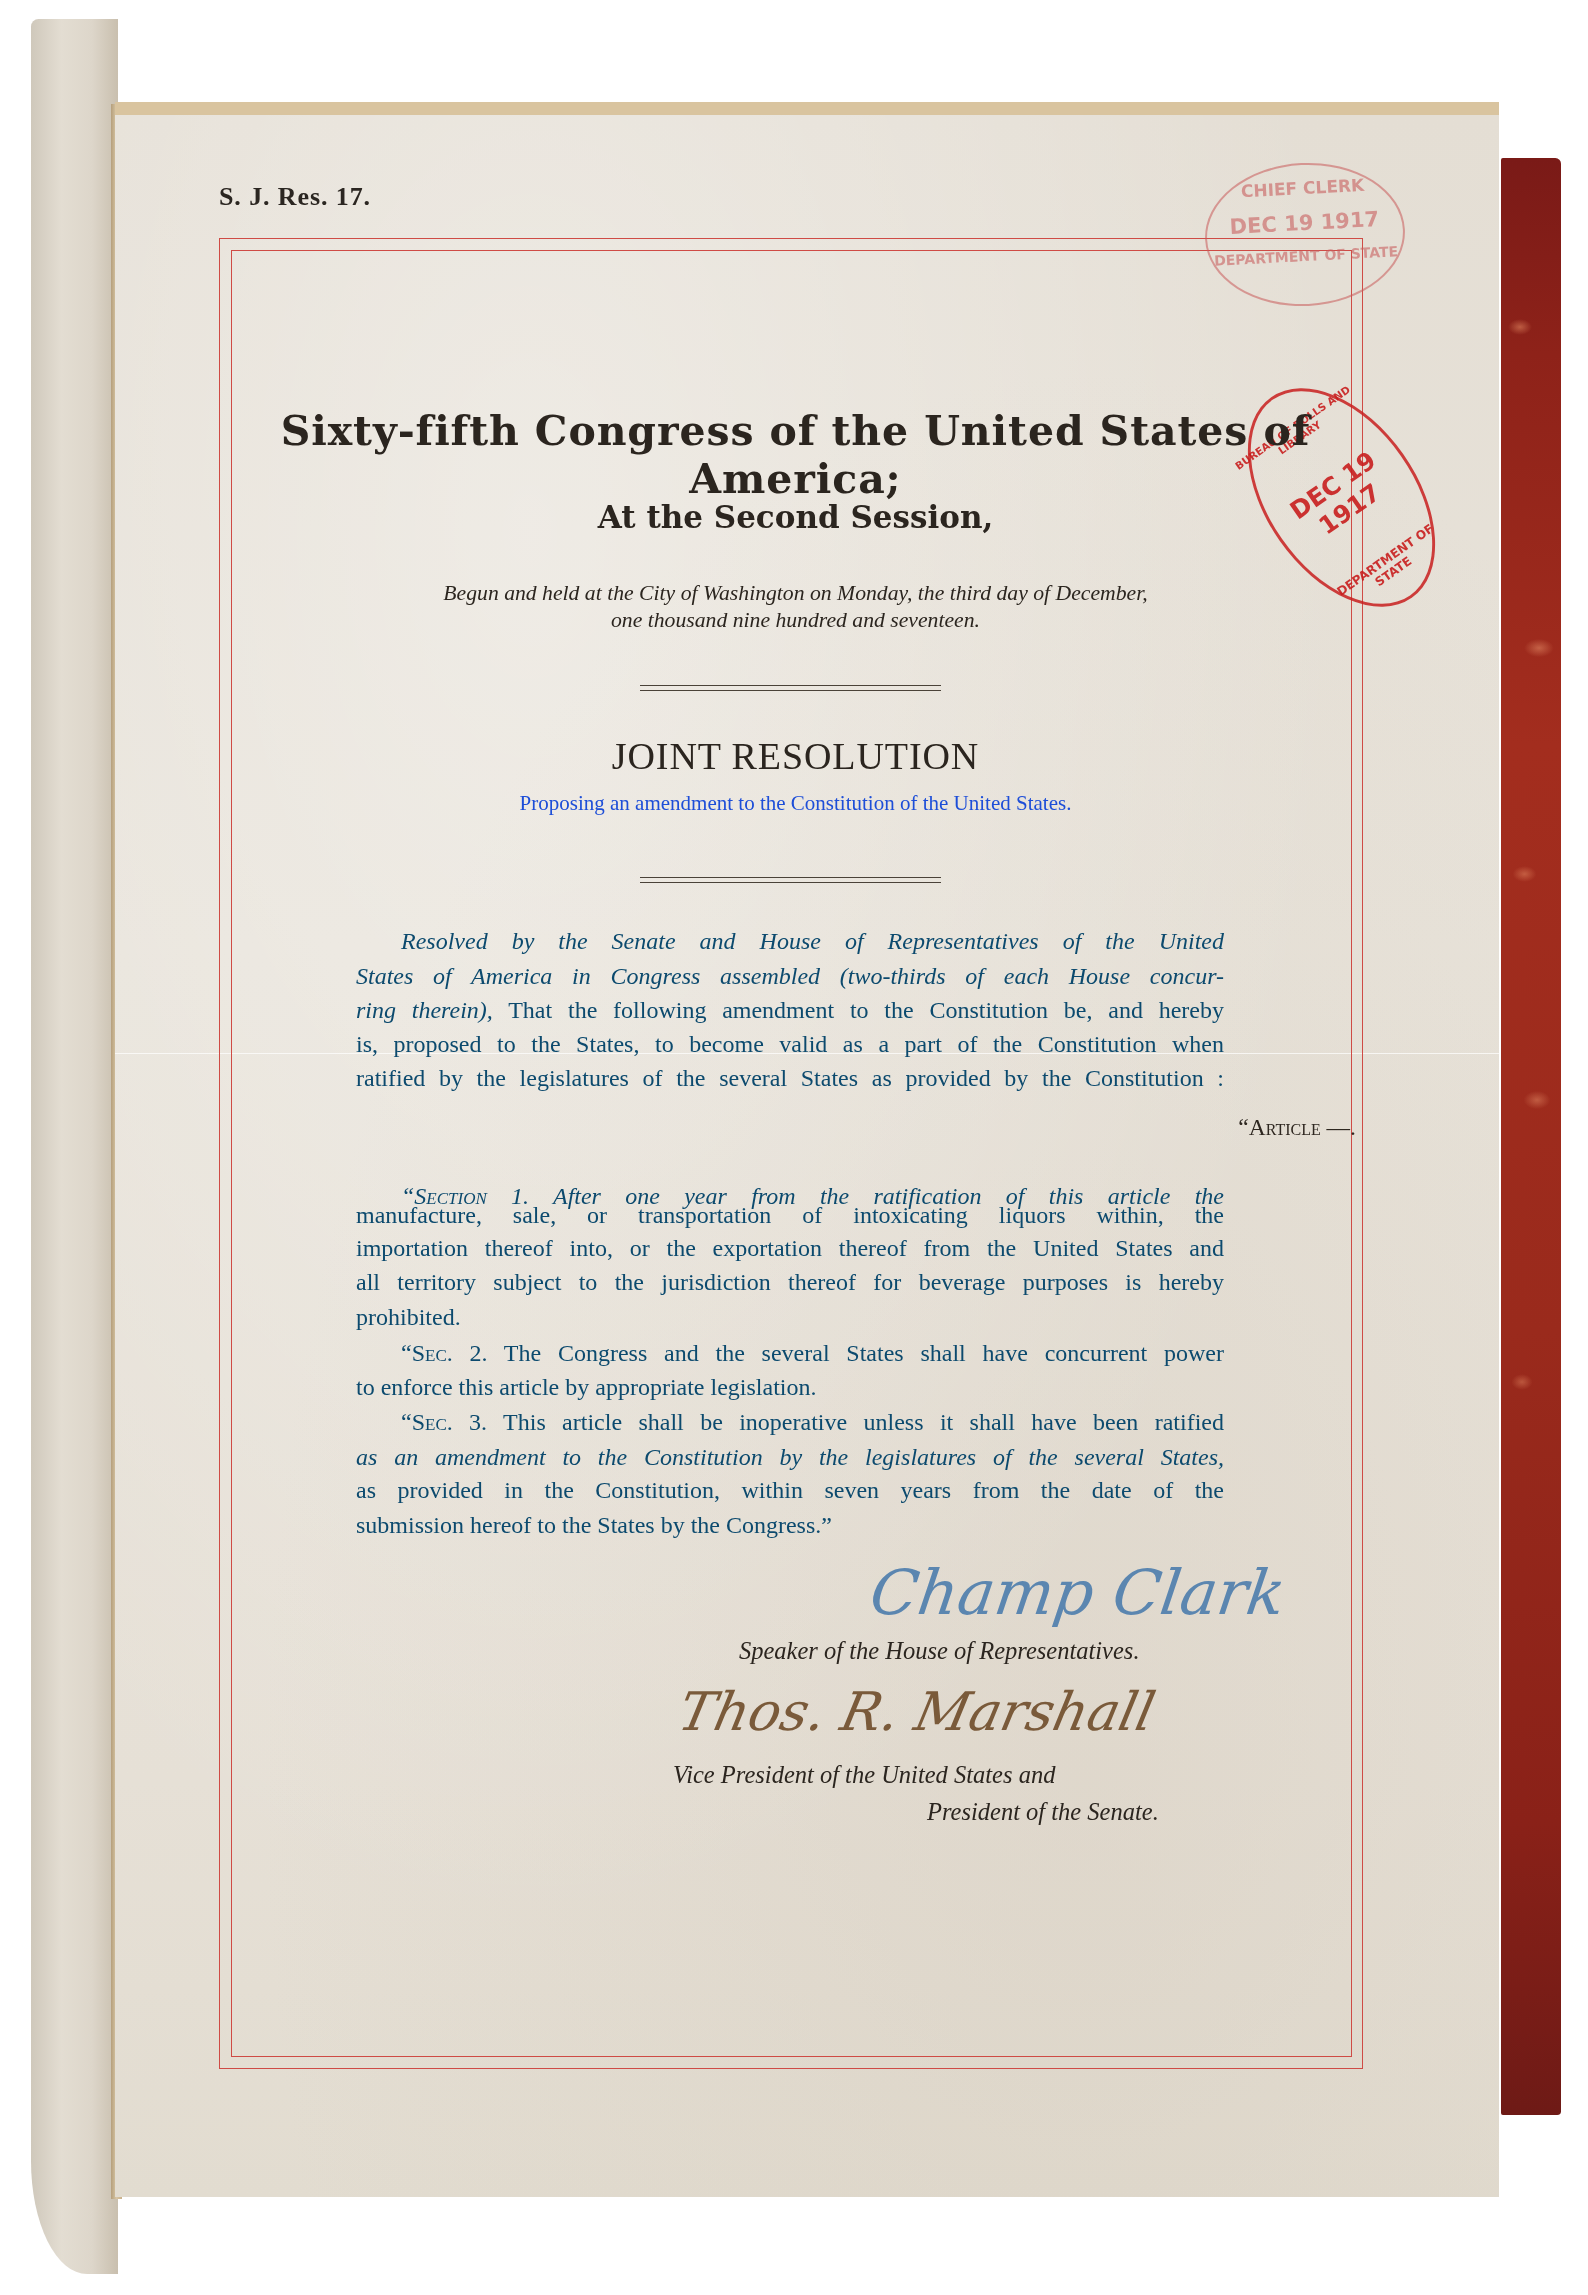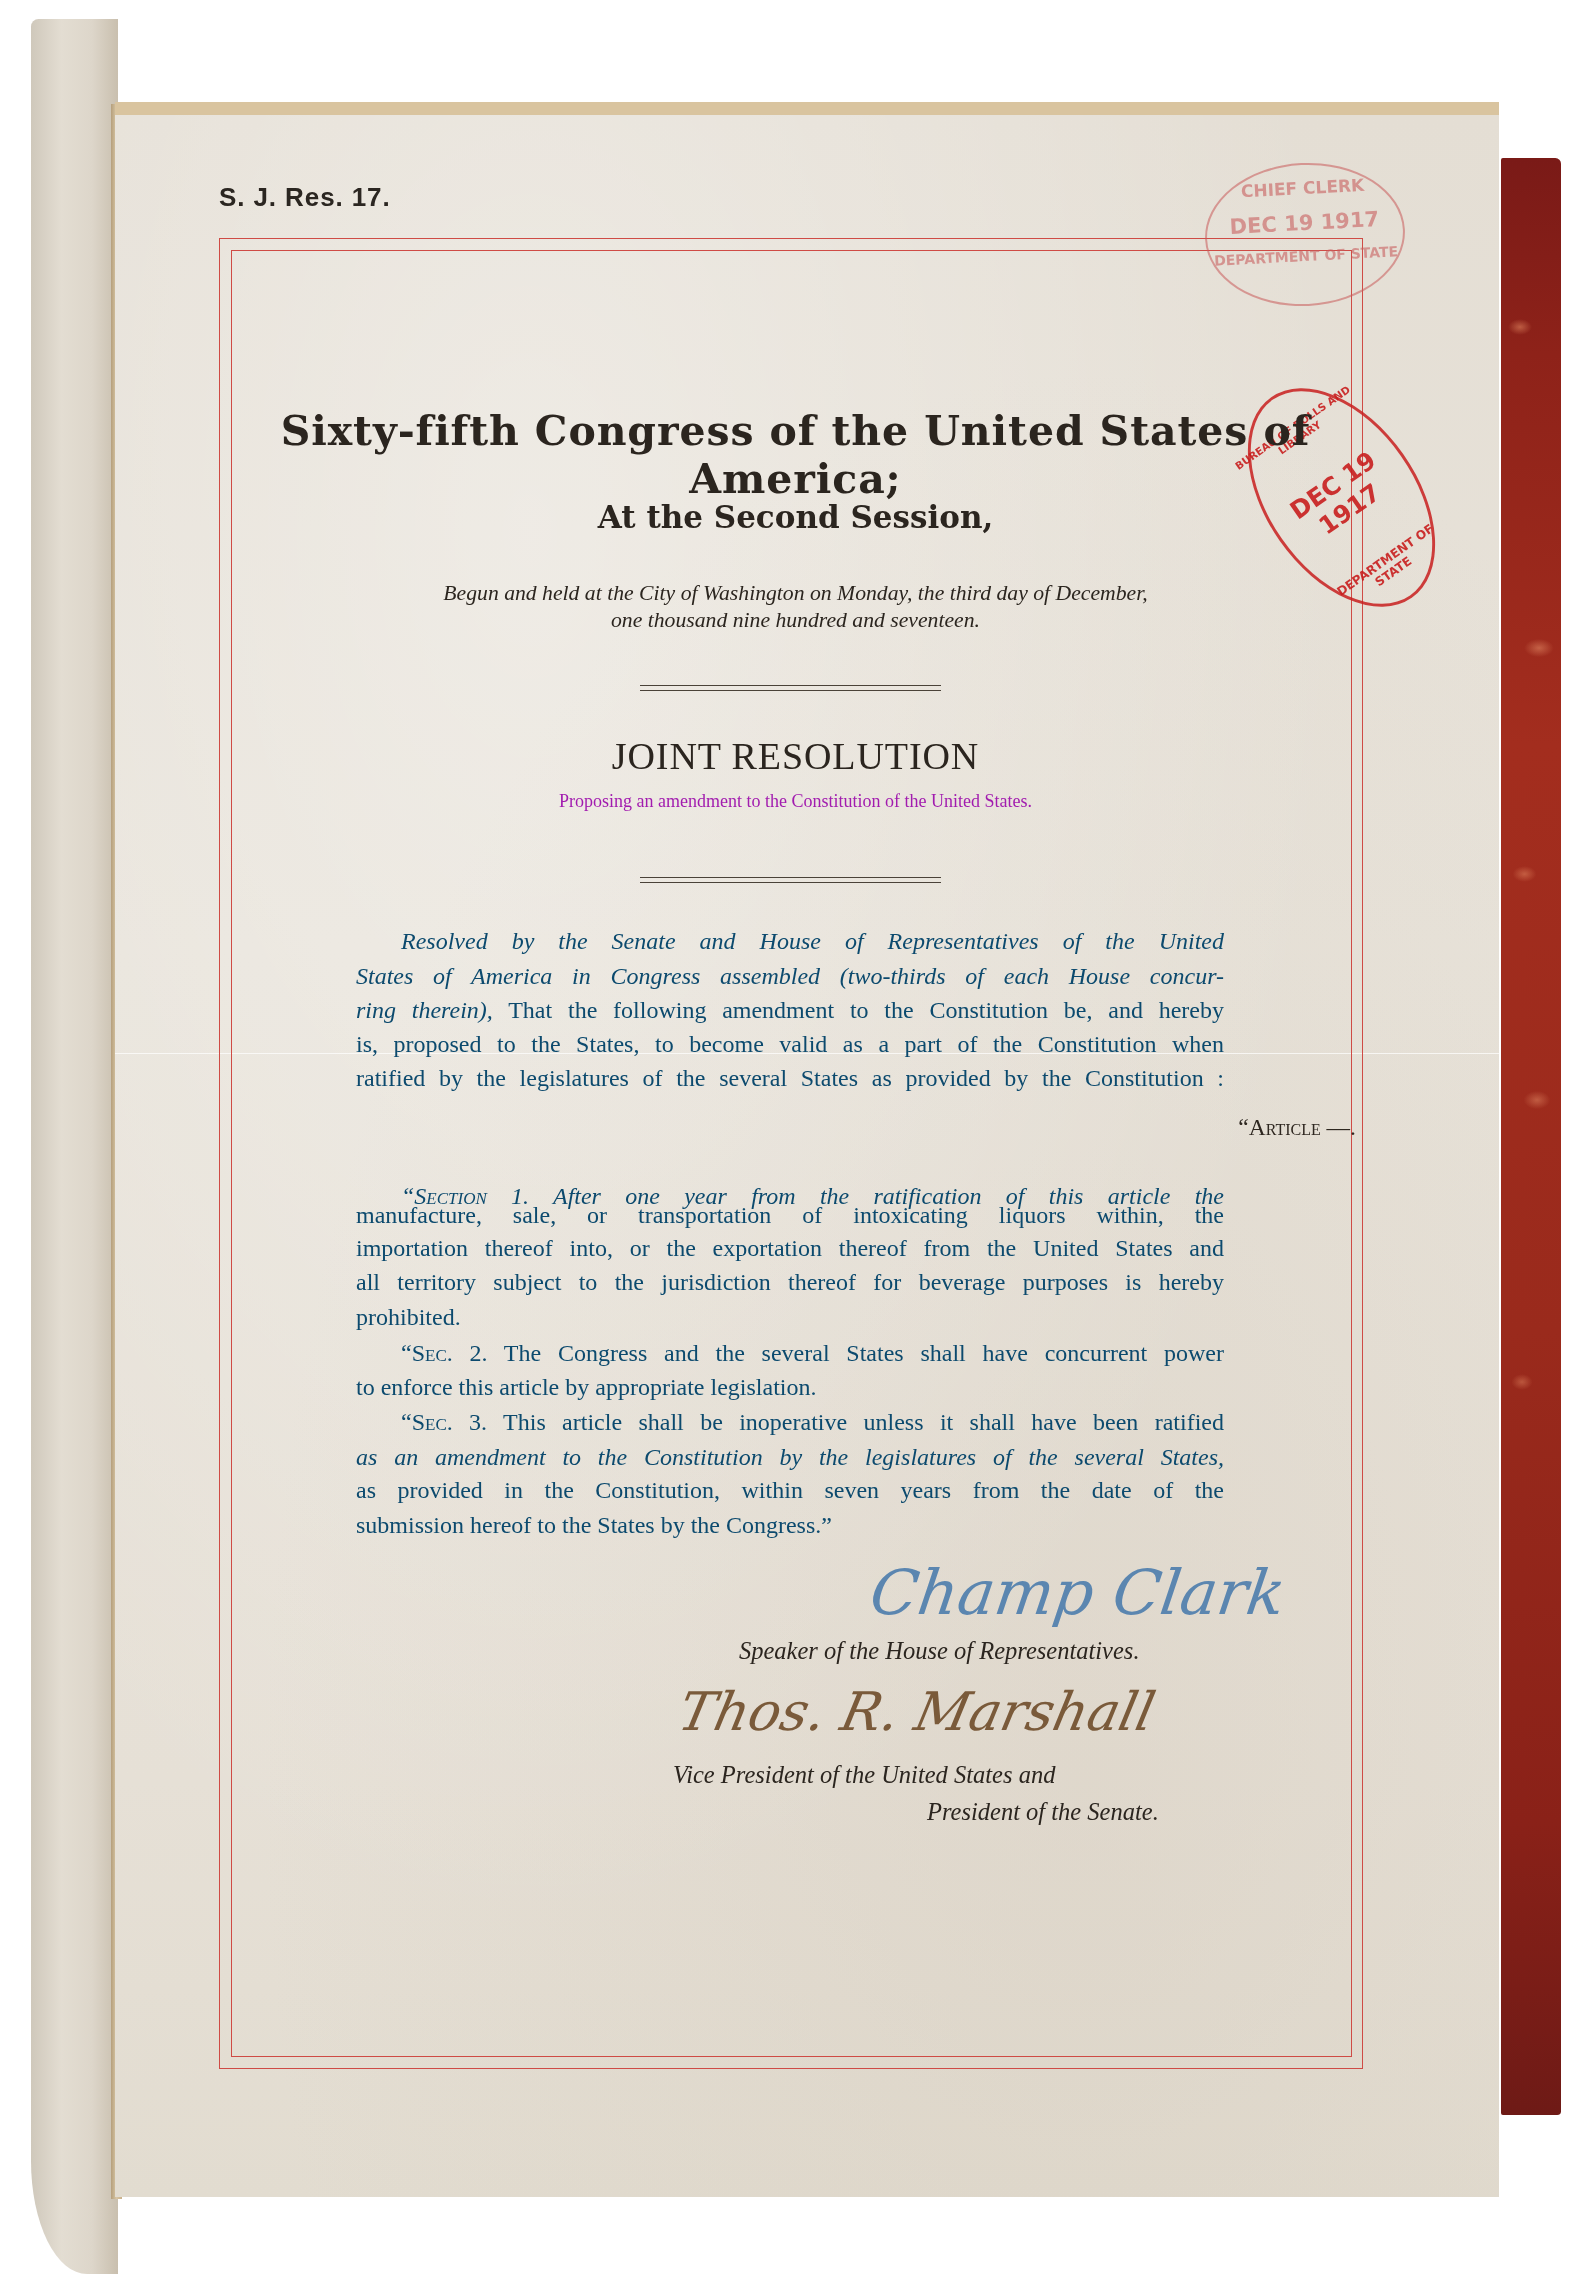--- a/index.html
+++ b/index.html
@@ -26,30 +26,30 @@
   #page { left:115px; top:102px; width:1384px; height:2095px;
     background:
       radial-gradient(ellipse at 30% 20%, rgba(255,255,255,.35), transparent 60%),
       radial-gradient(ellipse at 70% 80%, rgba(210,200,185,.35), transparent 60%),
       linear-gradient(180deg,#e4ded4 0%,#e8e3da 40%,#e6e0d6 80%,#e2dcd0 100%);
     border-top:13px solid #d9c49f; box-sizing:border-box; }
   #fold { left:115px; top:1053px; width:1384px; height:0.9px; background:rgba(255,255,255,.7); }
   .frame { position:absolute; border:1.9px solid #cf4b45; box-sizing:border-box; }
   #frame-outer { left:219px; top:238px; width:1144px; height:1831px; }
   #frame-inner { left:231px; top:250px; width:1121px; height:1807px; border-width:1.4px; }
-  #bill-number { left:219px; top:182px; font-family:Liberation Sans, sans-serif; font-weight:bold;
+  #bill-number { left:219px; top:182px; font-family:Liberation Serif, serif; font-weight:bold;
     font-size:26px; color:#2b2621; letter-spacing:0.9px; }
   #congress-title { left:235px; top:407px; width:1121px; text-align:center;
     font-family:"DejaVu Serif", serif; font-weight:bold; font-size:41px; color:#2b251f; letter-spacing:0.9px; }
   #session { left:235px; top:499px; width:1121px; text-align:center;
     font-family:"DejaVu Serif", serif; font-weight:bold; font-size:31px; color:#2b251f; }
   .begun { left:235px; width:1121px; text-align:center; font-family:"Liberation Serif", serif; font-size:21.7px; color:#2b251f;font-style:italic; }
   .rule { left:640px; width:301px; height:5.6px; border-top:1.9px solid #4a4238; border-bottom:1.9px solid #4a4238; box-sizing:border-box; }
   #joint-title { left:235px; top:734px; width:1121px; text-align:center; font-size:38px; letter-spacing:0.9px; color:#2b251f; }
-  #joint-sub { left:235px; top:791px; width:1121px; text-align:center; font-size:18px; color:#a21caf; }
+  #joint-sub { left:235px; top:791px; width:1121px; text-align:center; font-size:21px; color:#1d4ed8; }
   .line { left:356px; width:868px; font-size:24px; color:#0c4a6e; white-space:nowrap;
           text-align:justify; text-align-last:justify; line-height:28px; }
   .line.last { text-align-last:left; }
   .it { font-style:italic; }
   .sc { font-variant:small-caps; }
   #article { left:235px; top:1114px; width:1121px; text-align:right; font-size:23.5px; font-variant:small-caps; }
   .sig-label { font-style:italic; font-size:24.5px; color:#2b251f; white-space:nowrap; }
   .signature { font-family:"DejaVu Serif", serif; font-style:italic; white-space:nowrap; }
   
   .stamp { position:absolute; border:2.8px solid; border-radius:50%; box-sizing:border-box;

